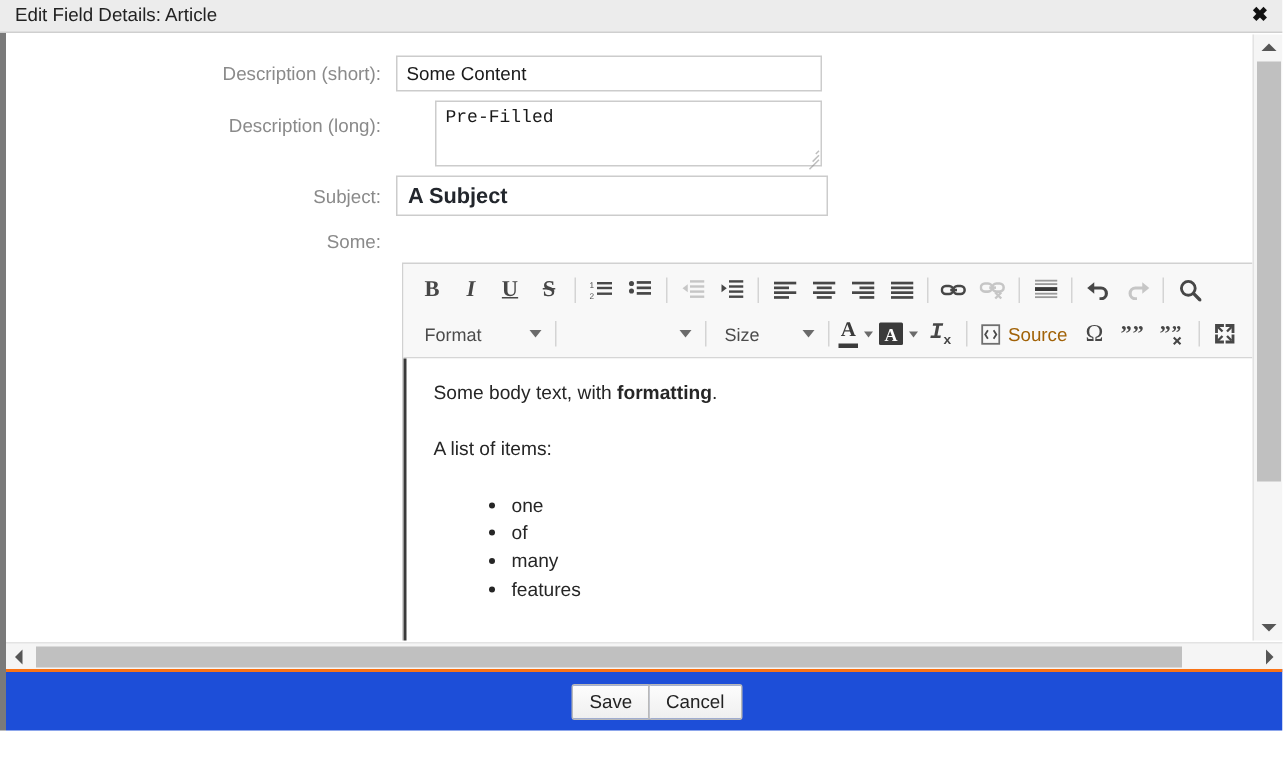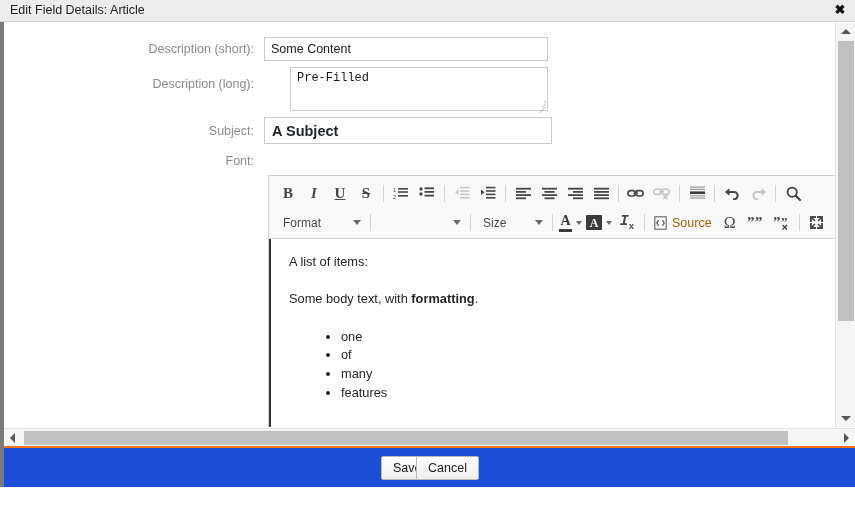--- a/index.html
+++ b/index.html
@@ -305,21 +305,21 @@
     padding: 0 11px;
     background: linear-gradient(#fdfdfd, #efefef);
     border: 1px solid #b9b9b9;
     border-radius: 2px;
     font-family: "Liberation Sans", sans-serif;
     font-size: 12.5px;
     color: #222222;
     cursor: pointer;
   }
   .btn.save { left: 377px; }
-  .btn.cancel { left: 412px; }
+  .btn.cancel { left: 428px; }
 </style>
 </head>
 <body>
 
 <div id="app">
 
   <div class="titlebar">
     <div class="titlebar-text">Edit Field Details: Article</div>
     <div class="close-btn">✖</div>
   </div>
@@ -337,21 +337,21 @@
       <div class="resize-grip">
           <i></i>
           <i></i>
           <i></i>
         </div>
     </div>
 
     <div class="field-label" style="left:50px; top:101px; width:200px;">Subject:</div>
     <input class="text-input subject-input" style="left: 260px; top: 94px; width: 288px; height: 27px;" value="A Subject">
 
-    <div class="field-label" style="left:50px; top:131px; width:200px;">Font:</div>
+    <div class="field-label" style="left:50px; top:131px; width:200px;">Some:</div>
 
     <div class="editor">
 
       <div class="toolbar">
 
         <div class="tb-row">
           <div class="tb-btn" style="font-family:'Liberation Serif',serif;font-weight:bold;font-size:15px;">B</div>
           <div class="tb-btn" style="font-family:'Liberation Serif',serif;font-style:italic;font-weight:bold;font-size:15px;">I</div>
           <div class="tb-btn" style="font-family:'Liberation Serif',serif;font-weight:bold;font-size:15px;text-decoration:underline;">U</div>
           <div class="tb-btn" style="font-family:'Liberation Serif',serif;font-weight:bold;font-size:15px;text-decoration:line-through;">S</div>
@@ -565,22 +565,22 @@
           <div class="tb-btn">
             <svg width="15" height="15" viewBox="0 0 15 15">
               <path d="M6 2 L2 2 L2 6 M9 2 L13 2 L13 6 M2 9 L2 13 L6 13 M13 9 L13 13 L9 13" fill="none" stroke="#474747" stroke-width="1.9" stroke-linecap="square"></path>
               <path d="M3 3 L6 6 M12 3 L9 6 M3 12 L6 9 M12 12 L9 9" stroke="#474747" stroke-width="1.6"></path>
             </svg>
           </div>
         </div>
       </div>
 
       <div class="edit-area">
+        <p><span>Some body text, with </span><span class="b">formatting</span><span>.</span></p>
         <p>A list of items:</p>
-        <p><span>Some body text, with </span><span class="b">formatting</span><span>.</span></p>
         <ul>
           <li>one</li>
           <li>of</li>
           <li>many</li>
           <li>features</li>
         </ul>
       </div>
     </div>
   </div>
 

